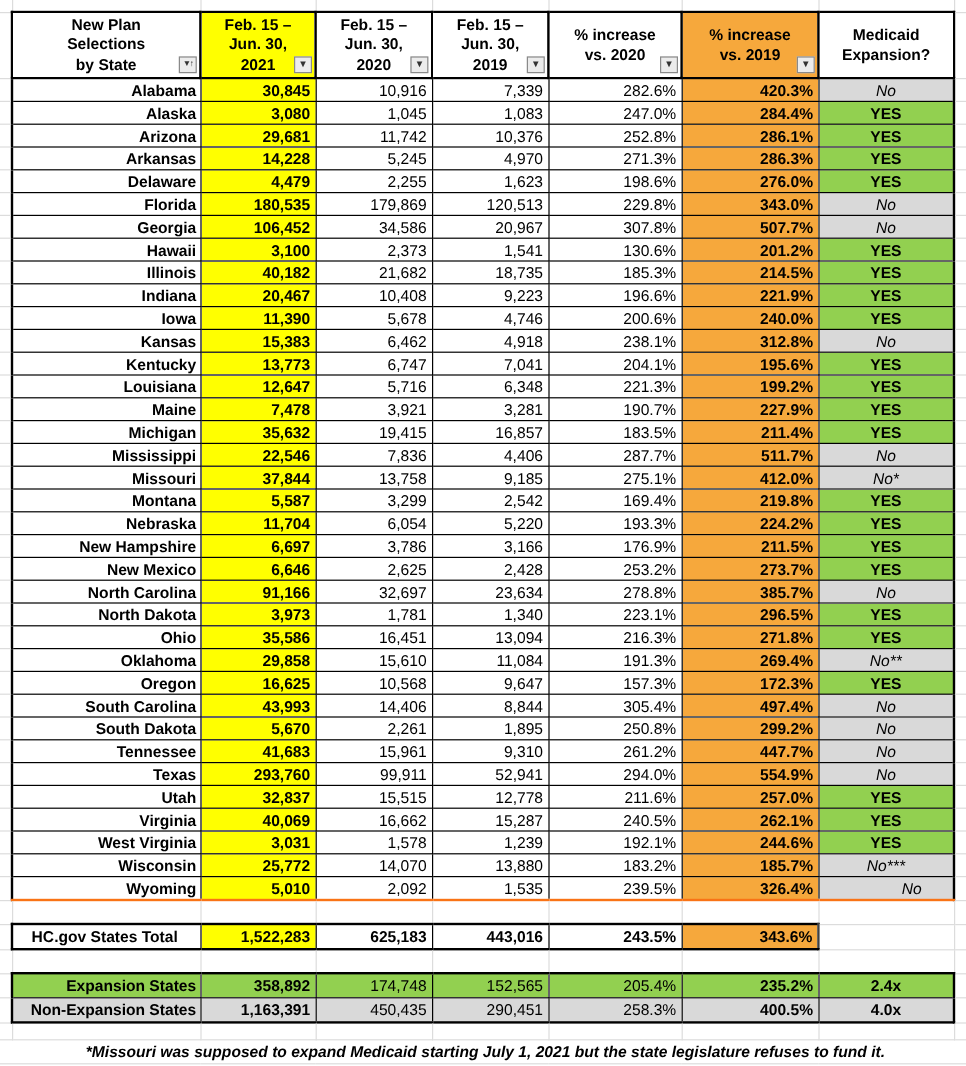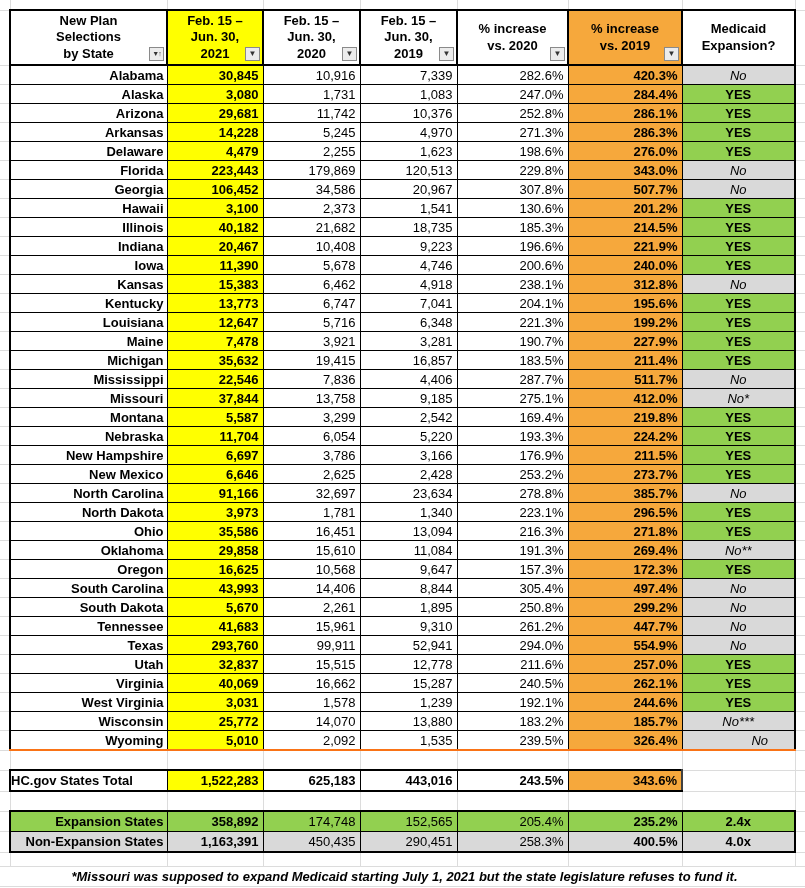--- a/index.html
+++ b/index.html
@@ -33,21 +33,21 @@
   .y21{background:var(--yellow);font-weight:bold;}
   .o19{background:var(--orange);font-weight:bold;}
   .med{text-align:center;border-right:2px solid #000;font-size:13px;margin-top:41px;}
   .med.yes{background:var(--green);font-weight:bold;}
   .med.no{background:var(--gray);font-style:italic;}
   #data-rows tr:last-child .c{border-bottom:2px solid #f97316;padding-left:43px;}
 
   
   .t{border:1px solid #000;border-top:2px solid #000;border-bottom:2px solid #000;
      font-size:13px;font-weight:bold;height:19px;}
-  .t.label{text-align:left;padding-right:3px;border-left:2px solid #000;}
+  .t.label{text-align:center;padding-right:3px;border-left:2px solid #000;}
   .rframe{border-right:2px solid #404040;padding-left:32px;}
 
   
   .s{border:1px solid #000;font-size:13px;height:19px;}
   .s.label{font-weight:bold;text-align:right;padding-right:3px;border-left:2px solid #000;}
   .s.b{font-weight:bold;}
   .s.mult{text-align:center;border-right:2px solid #000;}
   tr.green .s{background:var(--green);}
   tr.gray .s{background:var(--gray);}
   #summary-rows tr:first-child .s{border-top:2px solid #000;}
@@ -139,21 +139,21 @@
     <td class="c num">7,339</td>
     <td class="c num">282.6%</td>
     <td class="c num o19">420.3%</td>
     <td class="c med no">No</td>
     <td class="g"></td>
   </tr>
       <tr class="data-row">
     <td class="g"></td>
     <td class="c state">Alaska</td>
     <td class="c num y21">3,080</td>
-    <td class="c num">1,731</td>
+    <td class="c num">1,045</td>
     <td class="c num">1,083</td>
     <td class="c num">247.0%</td>
     <td class="c num o19">284.4%</td>
     <td class="c med yes">YES</td>
     <td class="g"></td>
   </tr>
       <tr class="data-row">
     <td class="g"></td>
     <td class="c state">Arizona</td>
     <td class="c num y21">29,681</td>
@@ -182,21 +182,21 @@
     <td class="c num">2,255</td>
     <td class="c num">1,623</td>
     <td class="c num">198.6%</td>
     <td class="c num o19">276.0%</td>
     <td class="c med yes">YES</td>
     <td class="g"></td>
   </tr>
       <tr class="data-row">
     <td class="g"></td>
     <td class="c state">Florida</td>
-    <td class="c num y21">223,443</td>
+    <td class="c num y21">180,535</td>
     <td class="c num">179,869</td>
     <td class="c num">120,513</td>
     <td class="c num">229.8%</td>
     <td class="c num o19">343.0%</td>
     <td class="c med no">No</td>
     <td class="g"></td>
   </tr>
       <tr class="data-row">
     <td class="g"></td>
     <td class="c state">Georgia</td>

